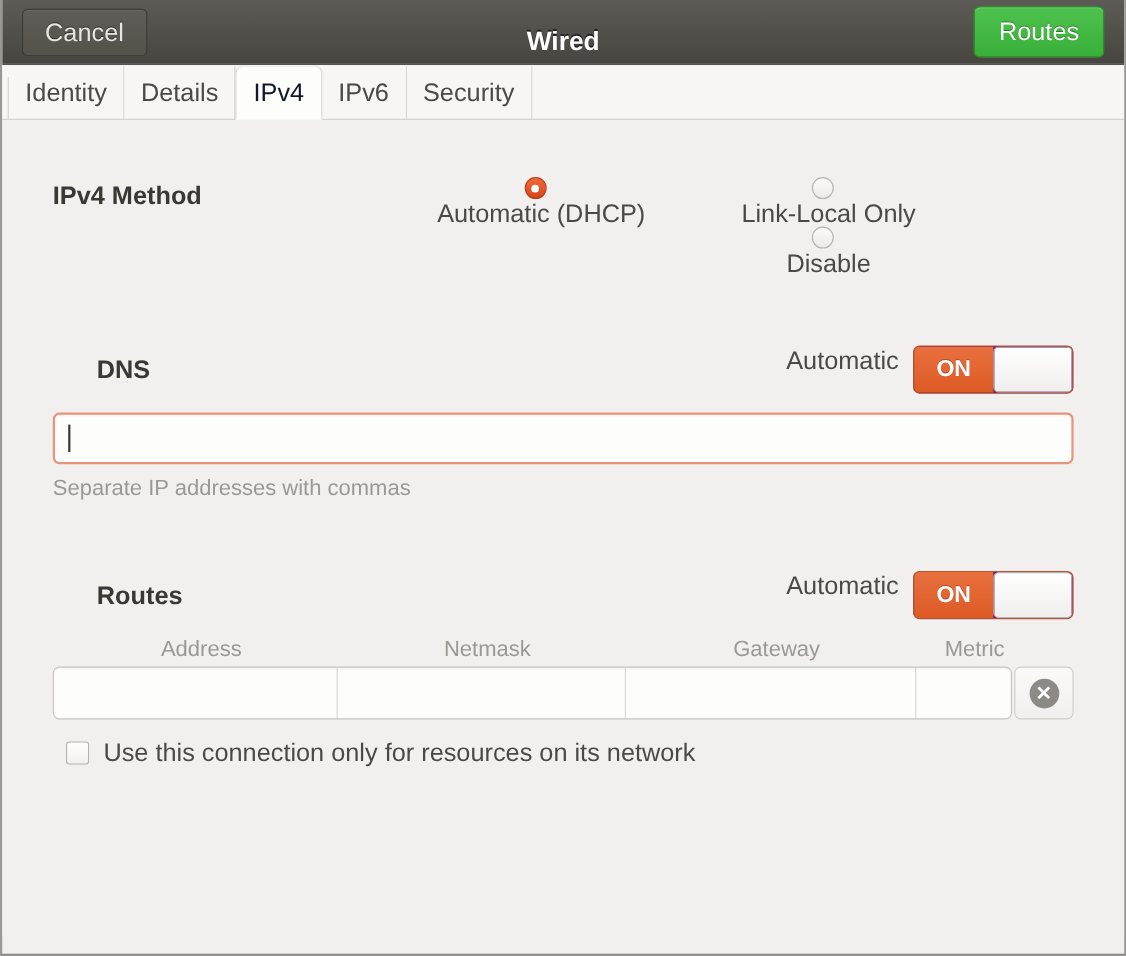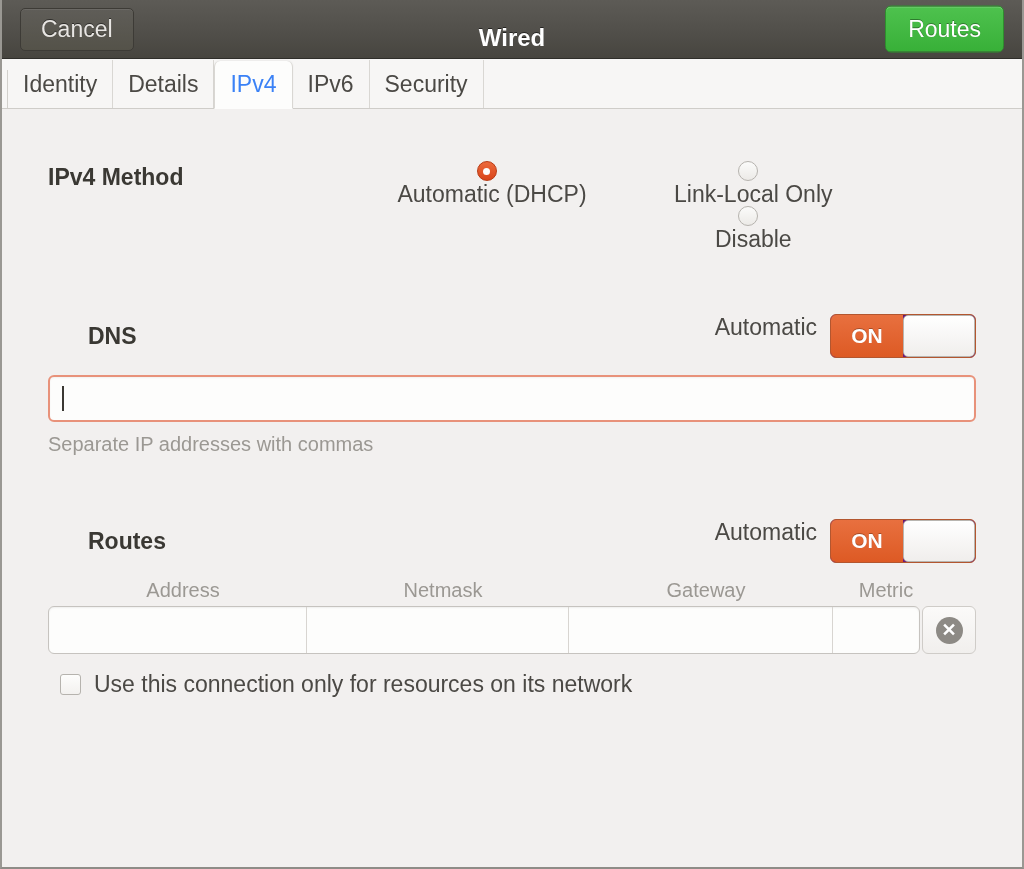--- a/index.html
+++ b/index.html
@@ -113,21 +113,21 @@
     white-space: nowrap;
   }
   .tab.active {
     background: #fdfdfc;
     border-top-left-radius: 6px;
     border-top-right-radius: 6px;
     border-left: 1px solid #d9d7d3;
     border-right: 1px solid #d9d7d3;
     border-bottom: 1px solid #fdfdfc;
     margin-bottom: -1px;
-    color: #3b82f6;
+    color: #0f172a;
     box-shadow: 0 -1px 2px rgba(0,0,0,0.05);
     z-index: 2;
   }
 
   
   .content {
     position: relative;
     background: #f2f0ef;
     height: 742px;
     padding: 0 46px;

